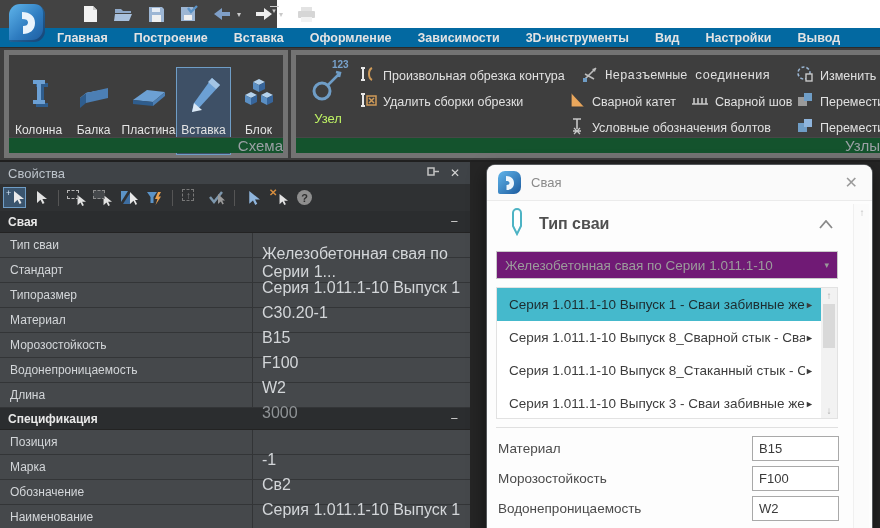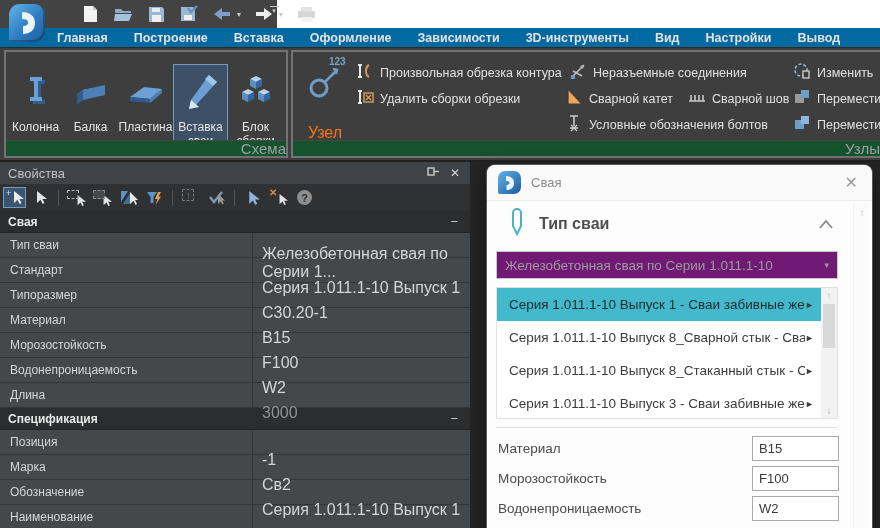--- a/index.html
+++ b/index.html
@@ -18,34 +18,34 @@
   .customize { position:absolute; left:268px; top:6px; width:12px; display:flex; flex-direction:column; align-items:center; color:#c9c9c9; }
   .customize .bar { width:9px; border-top:1px solid #c9c9c9; margin-bottom:1px; }
   .customize .car { font-size:7px; line-height:6px; }
 
   
   .tabsbar { position:absolute; left:0; top:28px; width:880px; height:20px; background:#0369a1; border-bottom:1px solid #2c2c2c; display:flex; align-items:center; gap:26px; padding-left:57px; }
   .tab { color:#e3e3e3; font-size:12.5px; font-weight:600; white-space:nowrap; cursor:default; }
 
   
   .ribbon { position:absolute; left:0; top:48px; width:880px; height:112px; background:#3e3e3e; }
-  .rgroup { position:absolute; top:2px; height:108px; background:#3e3e3e; border:2px solid #737373; }
+  .rgroup { position:absolute; top:2px; height:108px; background:#3e3e3e; border:5px solid #737373; }
   .rgroup-label { position:absolute; left:0; right:0; bottom:0; height:16px; background:#14532d; border-top:1px solid #474747;
                   color:#9ba0a5; font-size:15px; text-align:right; line-height:15px; }
   .g-schema { left:4px; width:284px; }
   .g-uzly { left:291px; width:589px; border-right:none; overflow:hidden; }
 
   .schema-btns { position:absolute; left:2px; top:12px; display:flex; }
   .bigbtn { width:55px; height:88px; display:flex; flex-direction:column; align-items:center; padding-top:6px; border:1px solid transparent; }
   .bigbtn .blabel { color:#e4e4e4; font-size:12px; line-height:14px; text-align:center; margin-top:3px; }
   .bigbtn.selected { background:#3e5066; border:1px solid #6f9dc6; }
 
   .uzel-btn { position:absolute; left:6px; top:4px; width:52px; height:84px; display:flex; flex-direction:column; align-items:center; }
   .uzel-badge { position:absolute; left:30px; top:0px; color:#78a2cc; font-size:10px; font-weight:600; }
-  .uzel-label { color:#f97316; font-size:16px; margin-top:20px; }
+  .uzel-label { color:#bef264; font-size:13px; margin-top:4px; }
 
   .ritem { position:absolute; height:20px; display:flex; align-items:center; gap:6px; white-space:nowrap; }
   .ritem .rtxt { color:#e0e0e0; font-size:12.5px; }
 
   
   .props { position:absolute; left:0; top:162px; width:470px; height:366px; background:#ec4899; overflow:hidden; }
   .props-header { position:absolute; left:0; top:0; width:470px; height:22px; background:#3f4347; display:flex; align-items:center; }
   .props-title { color:#bcc3ca; font-size:13px; margin-left:8px; flex:1; }
   .props-header-icons { display:flex; align-items:center; gap:10px; margin-right:10px; }
   .props-toolbar { position:absolute; left:0; top:22px; width:470px; height:27px; background:#2f3133; display:flex; align-items:center; gap:3px; padding-left:3px; }
@@ -268,21 +268,21 @@
       <span>
         <svg width="18" height="18" viewBox="0 0 18 18">
             <path d="M2 3 h4 M2 15 h4 M4 3 v12" stroke="#e8e8e8" stroke-width="2" fill="none"></path>
             <rect x="8" y="5" width="9" height="9" stroke="#cf9a58" stroke-width="1.5" fill="none"></rect>
             <path d="M10 7 l5 5 M15 7 l-5 5" stroke="#cf9a58" stroke-width="1.5"></path>
           </svg>
       </span>
       <span class="rtxt">Удалить сборки обрезки</span>
     </div>
 
-    <div class="ritem" style="left:276px; top:11px;">
+    <div class="ritem" style="left:285px; top:11px;font-family:Liberation Mono, monospace;">
       <span>
         <svg width="18" height="18" viewBox="0 0 18 18">
             <path d="M3 15 L15 3 M4 9 L13 14" stroke="#bdbdbd" stroke-width="1.6"></path>
             <path d="M15 3 l-4 1 l3 3 z" fill="#bdbdbd"></path>
             <rect x="2" y="13" width="4" height="4" fill="#6f9dc6"></rect>
           </svg>
       </span>
       <span class="rtxt">Неразъемные соединения</span>
     </div>
     <div class="ritem" style="left:272px; top:37px;">

